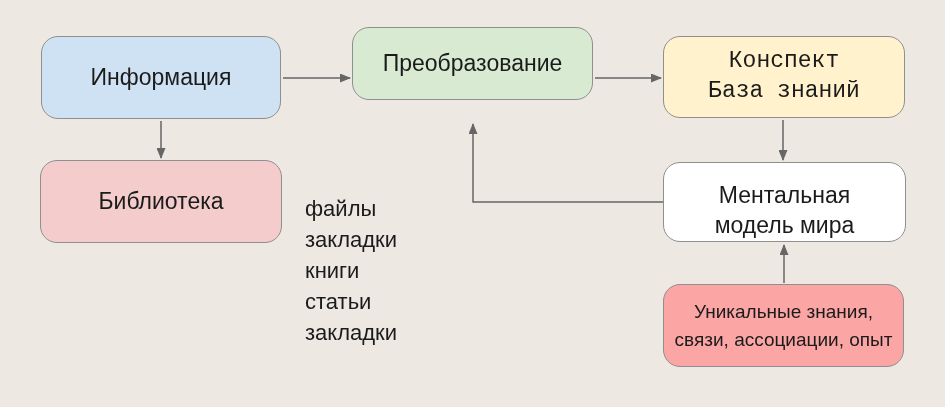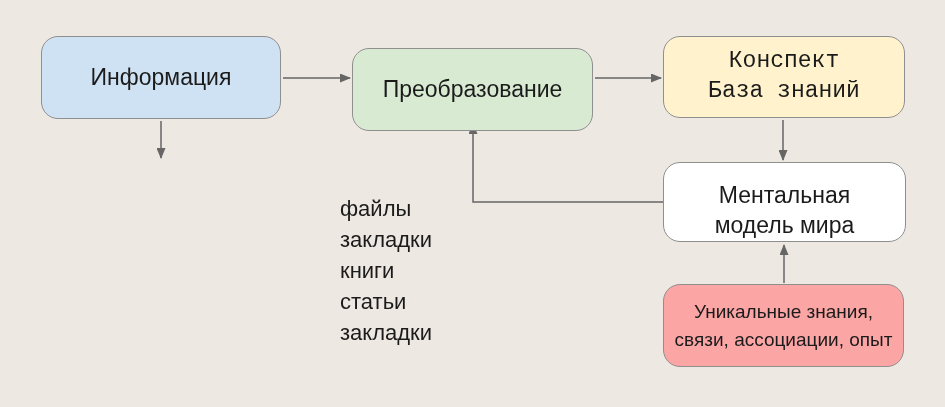--- a/index.html
+++ b/index.html
@@ -36,35 +36,34 @@
     align-items: center;
     justify-content: center;
     text-align: center;
     font-size: 23px;
     line-height: 1.3;
     white-space: pre-line;
     color: var(--text, #1b1b1b);
   }
 
   .node-information            { left: 41px;  top: 36px;  width: 240px; height: 83px; }
-  .node-transformation         { left: 352px; top: 48px;  width: 241px; height: 83px; justify-content: center; }
+  .node-transformation         { left: 352px; top: 27px;  width: 241px; height: 73px; justify-content: center; }
   .node-summary-knowledge-base { left: 663px; top: 36px;  width: 242px; height: 82px; font-family: Liberation Mono, monospace; }
   .node-library                { left: 40px;  top: 160px; width: 242px; height: 83px; }
   .node-mental-model           { left: 663px; top: 162px; width: 243px; height: 80px; align-items: flex-end; }
   .node-unique-knowledge       { left: 663px; top: 284px; width: 241px; height: 83px;
                                  font-size: 19px; line-height: 1.45; }
 
   .source-list {
     position: absolute;
     left: 305px;
     top: 193px;
     font-size: 22px;
     line-height: 31px;
     color: var(--text, #1b1b1b);
-    margin-left: 35px;
   }
 </style>
 </head>
 <body>
 
 <div class="canvas" data-bind-bg="diagram.background" style="background-color: rgb(238, 232, 226);">
 
   <svg class="arrows" width="945" height="407" viewBox="0 0 945 407" xmlns="http://www.w3.org/2000/svg">
     <defs>
       <marker id="ah" markerUnits="userSpaceOnUse" markerWidth="11" markerHeight="9" refX="10" refY="4.5" orient="auto">
@@ -85,20 +84,23 @@
 
   <div class="node node-transformation" data-bind-bg="diagram.nodes.transformation.fill" style="background-color: rgb(217, 234, 211);">
     <span data-bind="diagram.nodes.transformation.label">Преобразование</span>
   </div>
 
   <div class="node node-summary-knowledge-base" data-bind-bg="diagram.nodes.summary_knowledge_base.fill" style="background-color: rgb(255, 242, 204);">
     <span data-bind="diagram.nodes.summary_knowledge_base.label">Конспект
 База знаний</span>
   </div>
 
+  <div class="node node-library" data-bind-bg="diagram.nodes.library.fill" style="background-color: rgb(244, 204, 204);">
+    <span data-bind="diagram.nodes.library.label">Библиотека</span>
+  </div>
 
   <div class="node node-mental-model" data-bind-bg="diagram.nodes.mental_model.fill" style="background-color: rgb(255, 255, 255);">
     <span data-bind="diagram.nodes.mental_model.label">Ментальная
 модель мира</span>
   </div>
 
   <div class="node node-unique-knowledge" data-bind-bg="diagram.nodes.unique_knowledge.fill" style="background-color: #fca5a5;">
     <span data-bind="diagram.nodes.unique_knowledge.label">Уникальные знания,
 связи, ассоциации, опыт</span>
   </div>

